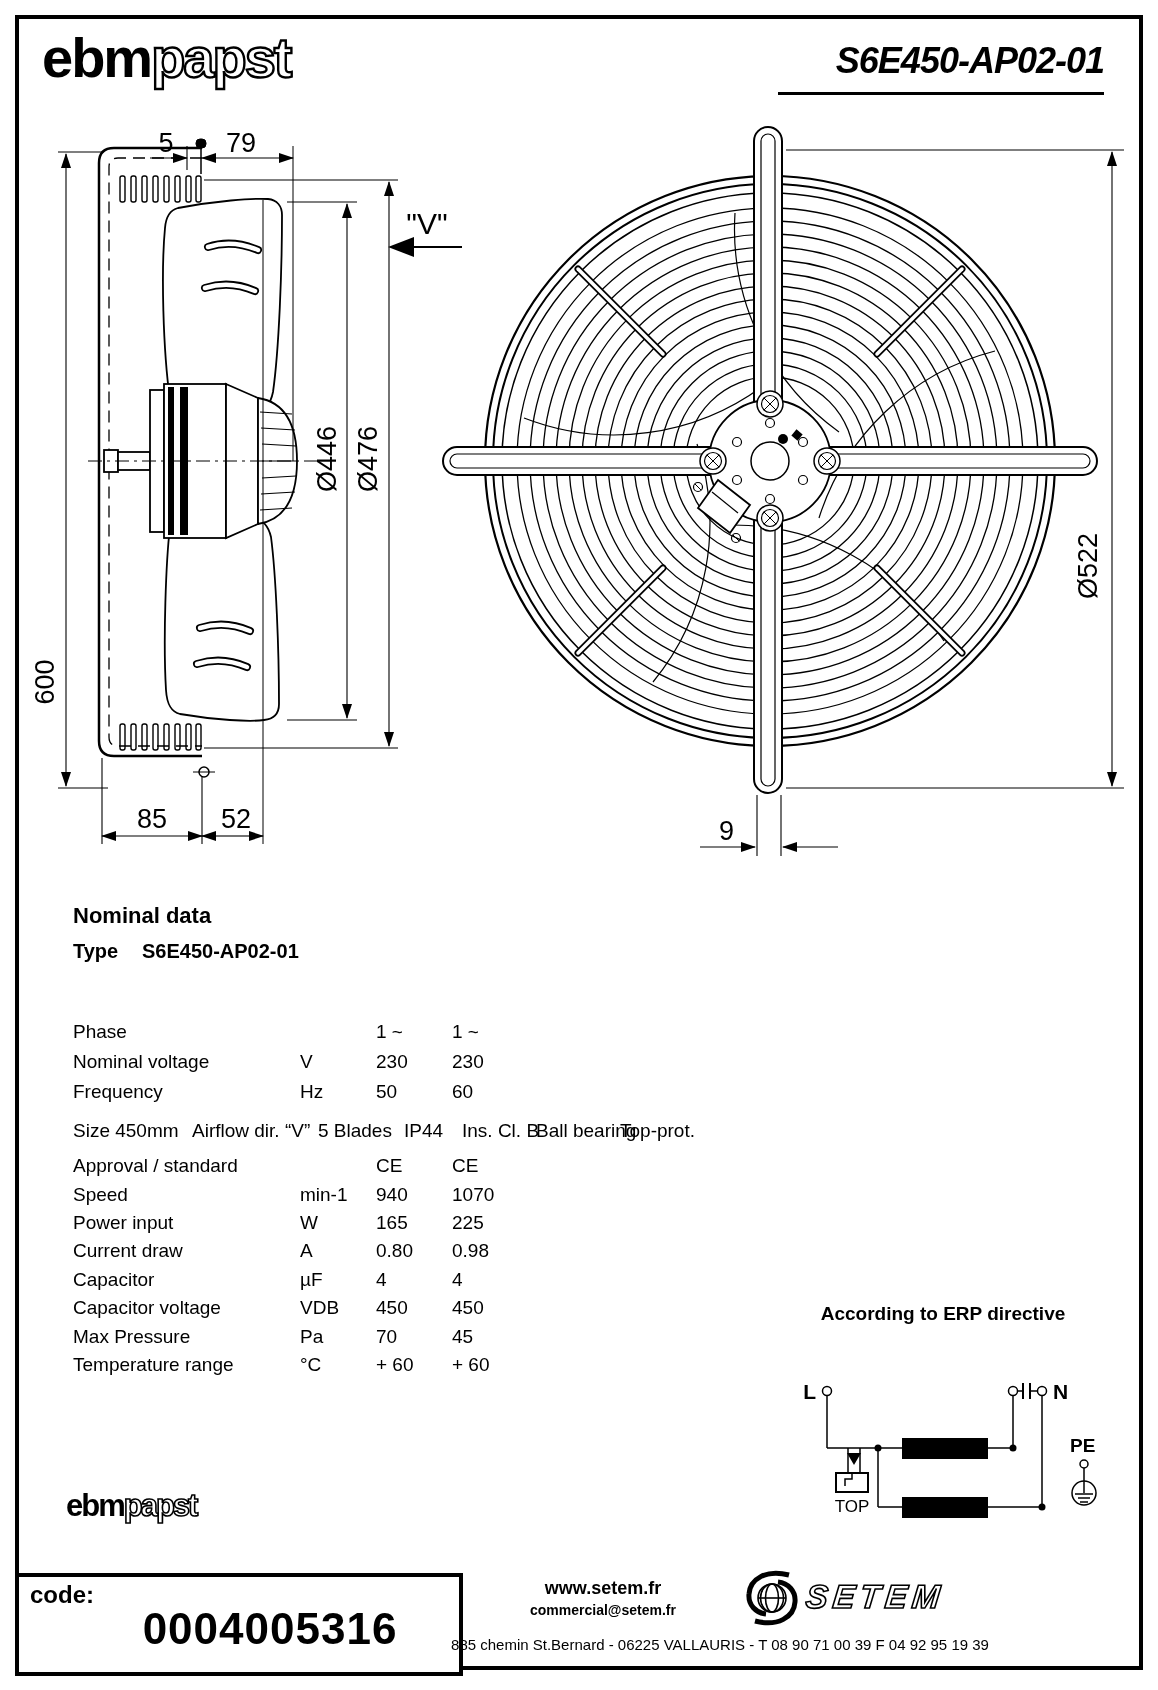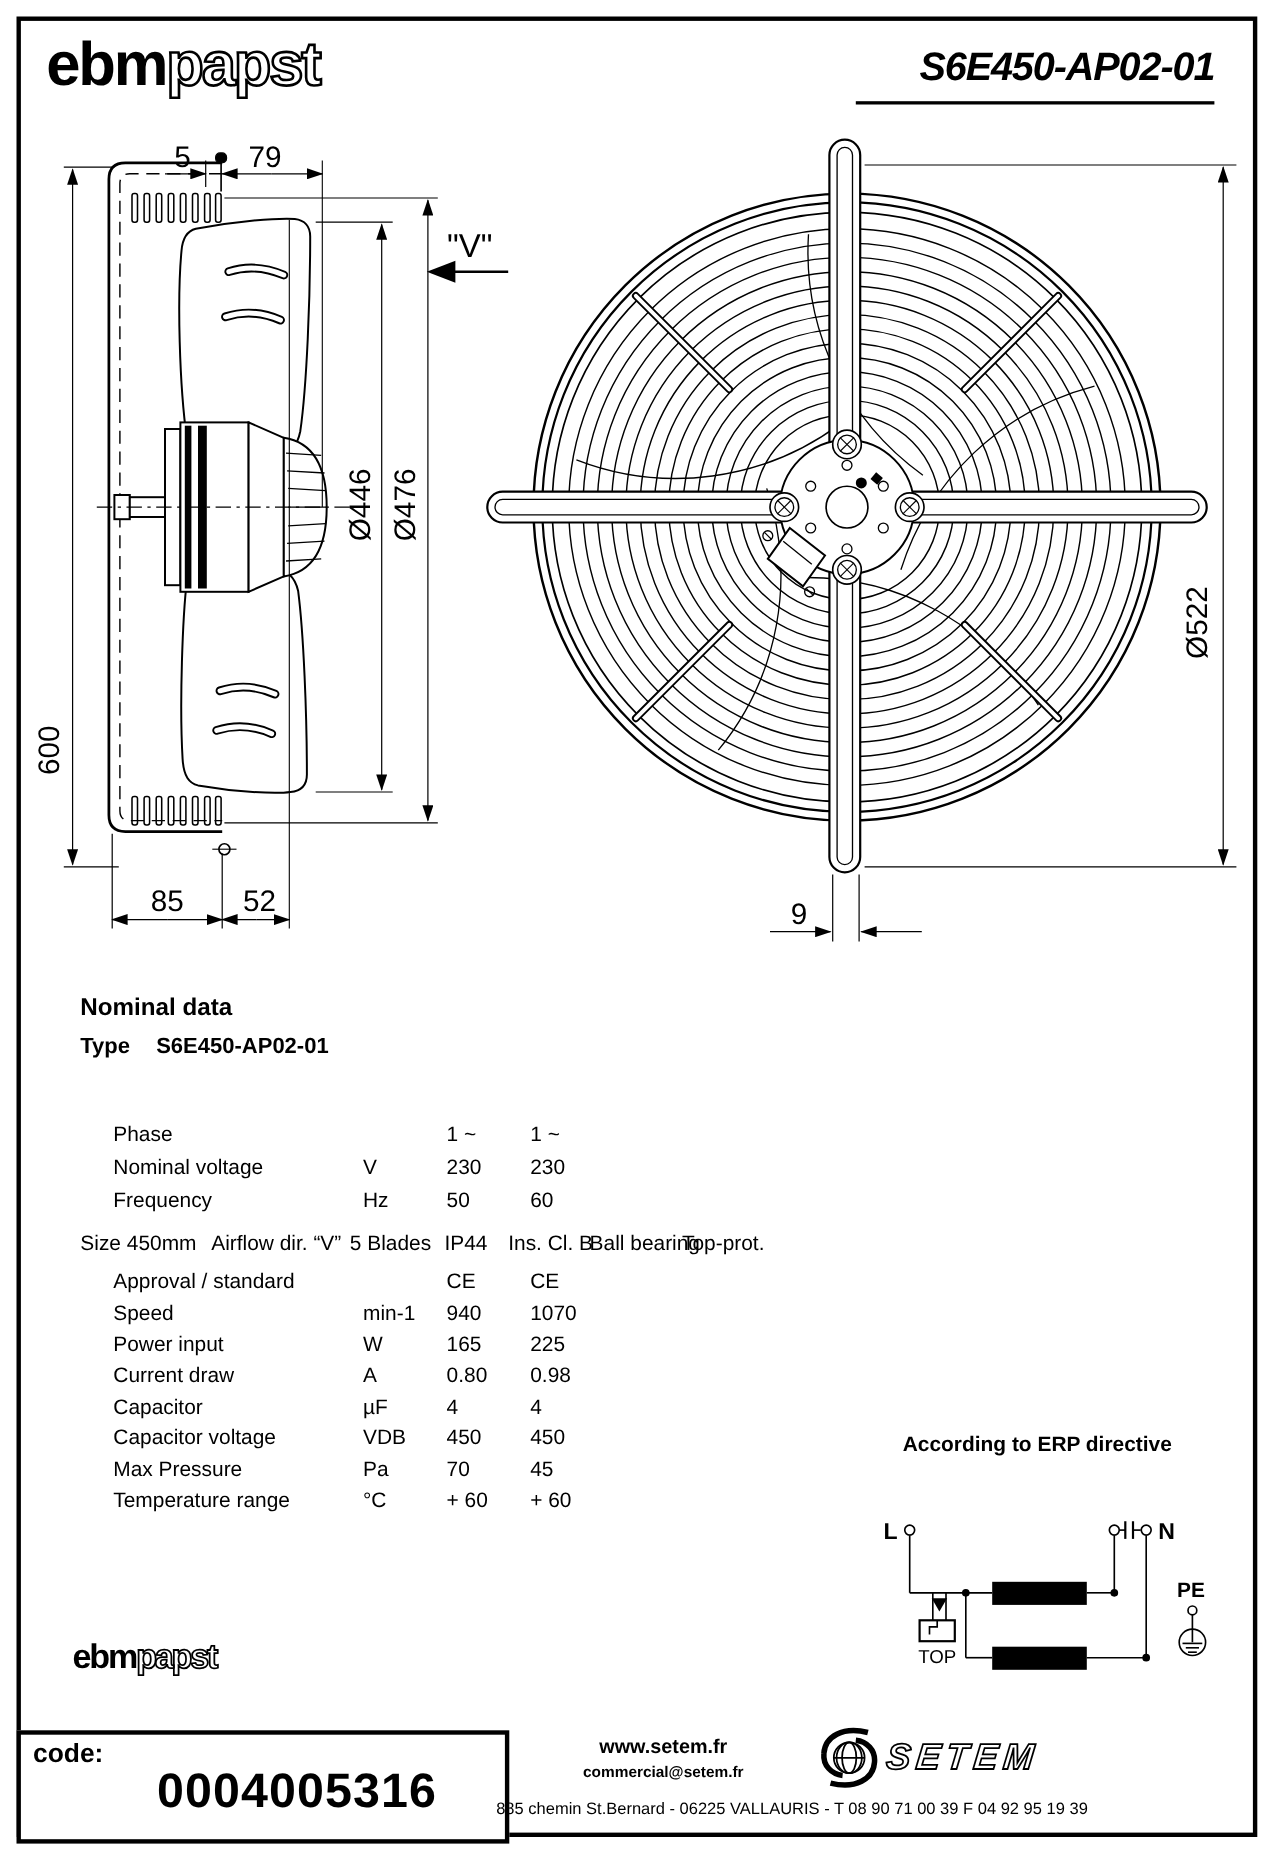--- a/index.html
+++ b/index.html
@@ -15,21 +15,21 @@
   .logo-foot{left:66px;top:1490px;font-size:31px;}
   .logo-foot .outline{-webkit-text-stroke:1.6px #000;}
   .title{left:700px;top:40px;width:404px;font-size:36px;font-style:italic;font-weight:900;
          text-align:right;letter-spacing:-1px;}
   .title-underline{left:778px;top:92px;width:326px;border-top:3px solid #000;}
   
   .h-nominal{left:73px;top:903px;font-size:22px;font-weight:bold;}
   .kv{font-size:20px;font-weight:bold;height:24px;}
   .kv .k{position:absolute;left:73px;} .kv .v{position:absolute;left:142px;}
   
-  .row{left:0;width:820px;height:24px;font-size:19px;margin-left:30px;}
+  .row{left:0;width:820px;height:24px;font-size:19px;}
   .row span{position:absolute;white-space:nowrap;}
   .cl{left:73px;} .cu{left:300px;} .c5{left:376px;} .c6{left:452px;}
   .features{left:0;top:1120px;width:820px;height:24px;font-size:19px;}
   .features span{position:absolute;white-space:nowrap;}
   
   .h-erp{left:812px;top:1303px;width:262px;text-align:center;font-size:19px;font-weight:bold;}
   
   .codebox{left:15px;top:1573px;width:448px;height:103px;border:4px solid #000;box-sizing:border-box;background:#fff;}
   .code-label{left:30px;top:1581px;font-size:24px;font-weight:bold;}
   .code-value{left:88px;top:1604px;width:364px;text-align:center;font-size:44px;font-weight:800;letter-spacing:1px;}

